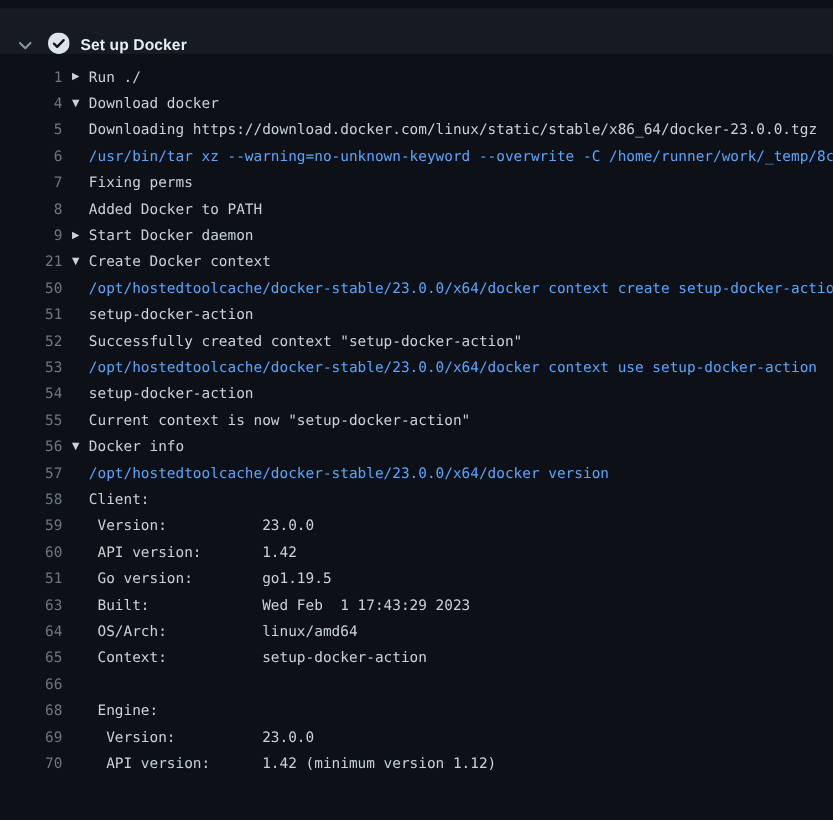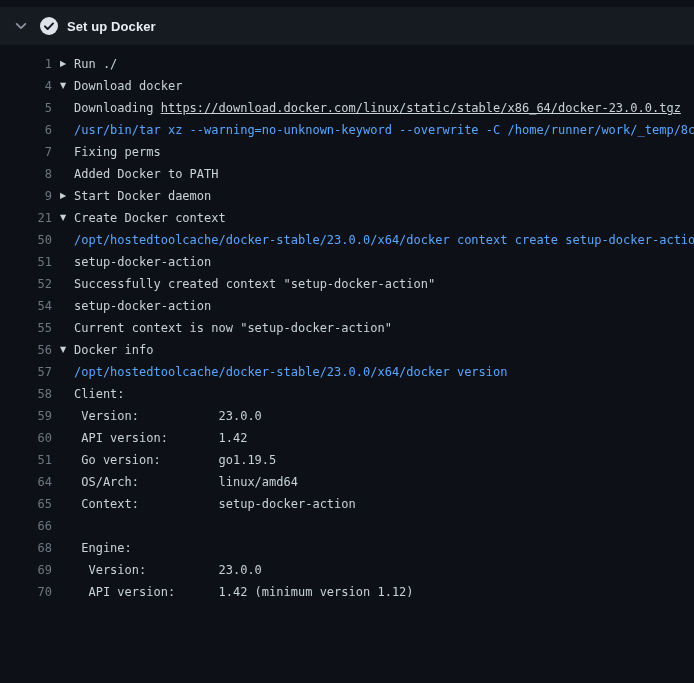--- a/index.html
+++ b/index.html
@@ -3,21 +3,21 @@
 <meta charset="utf-8">
 <style>
   * { box-sizing: border-box; margin: 0; padding: 0; }
   html, body {
     width: 694px; height: 683px;
     background: var(--page-bg, #0d1117);
     overflow: hidden;
     font-family: "Liberation Sans", sans-serif;
   }
   .step-header {
-    display: flex; align-items: center;
+    display: flex; align-items: flex-end;
     height: 38px; margin-top: 7px;
     background: var(--header-bg, #161b22);
     padding: 0 14px;
     cursor: pointer;
   }
   .chevron { display: inline-flex; align-items: center; margin-right: 12px; }
   .status-icon { display: inline-flex; align-items: center; margin-right: 9px; }
   .step-title {
     color: var(--header-text, #e6edf3);
     font-size: 13px; font-weight: 600;
@@ -46,21 +46,21 @@
   }
   .arrow {
     position: absolute; left: 2px; top: 0;
     line-height: 22px; font-size: 8px;
     color: var(--log-text, #c9d1d9);
     font-family: "DejaVu Sans", sans-serif;
     cursor: pointer;
   }
   .seg-plain { color: var(--log-text, #c9d1d9); }
   .seg-cmd { color: var(--cmd-blue, #58a6ff); }
-  .seg-link { color: var(--log-text, #c9d1d9); text-decoration: underline; cursor: pointer; }
+  .seg-link { color: var(--log-text, #c9d1d9); cursor: pointer; }
 </style>
 </head>
 <body>
 
 <div>
   <div class="step-header">
     <span class="chevron">
       <svg width="14" height="14" viewBox="0 0 16 16">
         <path d="M3 5.5l5 5 5-5" stroke="#8b949e" stroke-width="2" fill="none" stroke-linecap="round" stroke-linejoin="round"></path>
       </svg>
@@ -78,28 +78,30 @@
       <div class="row"><span class="num">4</span><span class="content"><span class="arrow">▼</span><span class="seg-plain">Download docker</span></span></div>
       <div class="row"><span class="num">5</span><span class="content"><span class="seg-plain">Downloading </span><span class="seg-link">https://download.docker.com/linux/static/stable/x86_64/docker-23.0.0.tgz</span></span></div>
       <div class="row"><span class="num">6</span><span class="content"><span class="seg-cmd">/usr/bin/tar xz --warning=no-unknown-keyword --overwrite -C /home/runner/work/_temp/8c93</span></span></div>
       <div class="row"><span class="num">7</span><span class="content"><span class="seg-plain">Fixing perms</span></span></div>
       <div class="row"><span class="num">8</span><span class="content"><span class="seg-plain">Added Docker to PATH</span></span></div>
       <div class="row"><span class="num">9</span><span class="content"><span class="arrow">▶</span><span class="seg-plain">Start Docker daemon</span></span></div>
       <div class="row"><span class="num">21</span><span class="content"><span class="arrow">▼</span><span class="seg-plain">Create Docker context</span></span></div>
       <div class="row"><span class="num">50</span><span class="content"><span class="seg-cmd">/opt/hostedtoolcache/docker-stable/23.0.0/x64/docker context create setup-docker-action</span></span></div>
       <div class="row"><span class="num">51</span><span class="content"><span class="seg-plain">setup-docker-action</span></span></div>
       <div class="row"><span class="num">52</span><span class="content"><span class="seg-plain">Successfully created context "setup-docker-action"</span></span></div>
+      <div class="row"><span class="num">53</span><span class="content"><span class="seg-cmd">/opt/hostedtoolcache/docker-stable/23.0.0/x64/docker context use setup-docker-action</span></span></div>
       <div class="row"><span class="num">54</span><span class="content"><span class="seg-plain">setup-docker-action</span></span></div>
       <div class="row"><span class="num">55</span><span class="content"><span class="seg-plain">Current context is now "setup-docker-action"</span></span></div>
       <div class="row"><span class="num">56</span><span class="content"><span class="arrow">▼</span><span class="seg-plain">Docker info</span></span></div>
       <div class="row"><span class="num">57</span><span class="content"><span class="seg-cmd">/opt/hostedtoolcache/docker-stable/23.0.0/x64/docker version</span></span></div>
       <div class="row"><span class="num">58</span><span class="content"><span class="seg-plain">Client:</span></span></div>
       <div class="row"><span class="num">59</span><span class="content"><span class="seg-plain"> Version:           23.0.0</span></span></div>
       <div class="row"><span class="num">60</span><span class="content"><span class="seg-plain"> API version:       1.42</span></span></div>
       <div class="row"><span class="num">51</span><span class="content"><span class="seg-plain"> Go version:        go1.19.5</span></span></div>
+      <div class="row"><span class="num">63</span><span class="content"><span class="seg-plain"> Built:             Wed Feb  1 17:43:29 2023</span></span></div>
       <div class="row"><span class="num">64</span><span class="content"><span class="seg-plain"> OS/Arch:           linux/amd64</span></span></div>
       <div class="row"><span class="num">65</span><span class="content"><span class="seg-plain"> Context:           setup-docker-action</span></span></div>
       <div class="row"><span class="num">66</span><span class="content"><span class="seg-plain"></span></span></div>
       <div class="row"><span class="num">68</span><span class="content"><span class="seg-plain"> Engine:</span></span></div>
       <div class="row"><span class="num">69</span><span class="content"><span class="seg-plain">  Version:          23.0.0</span></span></div>
       <div class="row"><span class="num">70</span><span class="content"><span class="seg-plain">  API version:      1.42 (minimum version 1.12)</span></span></div>
     </div>
 </div>
 
 </body></html>

